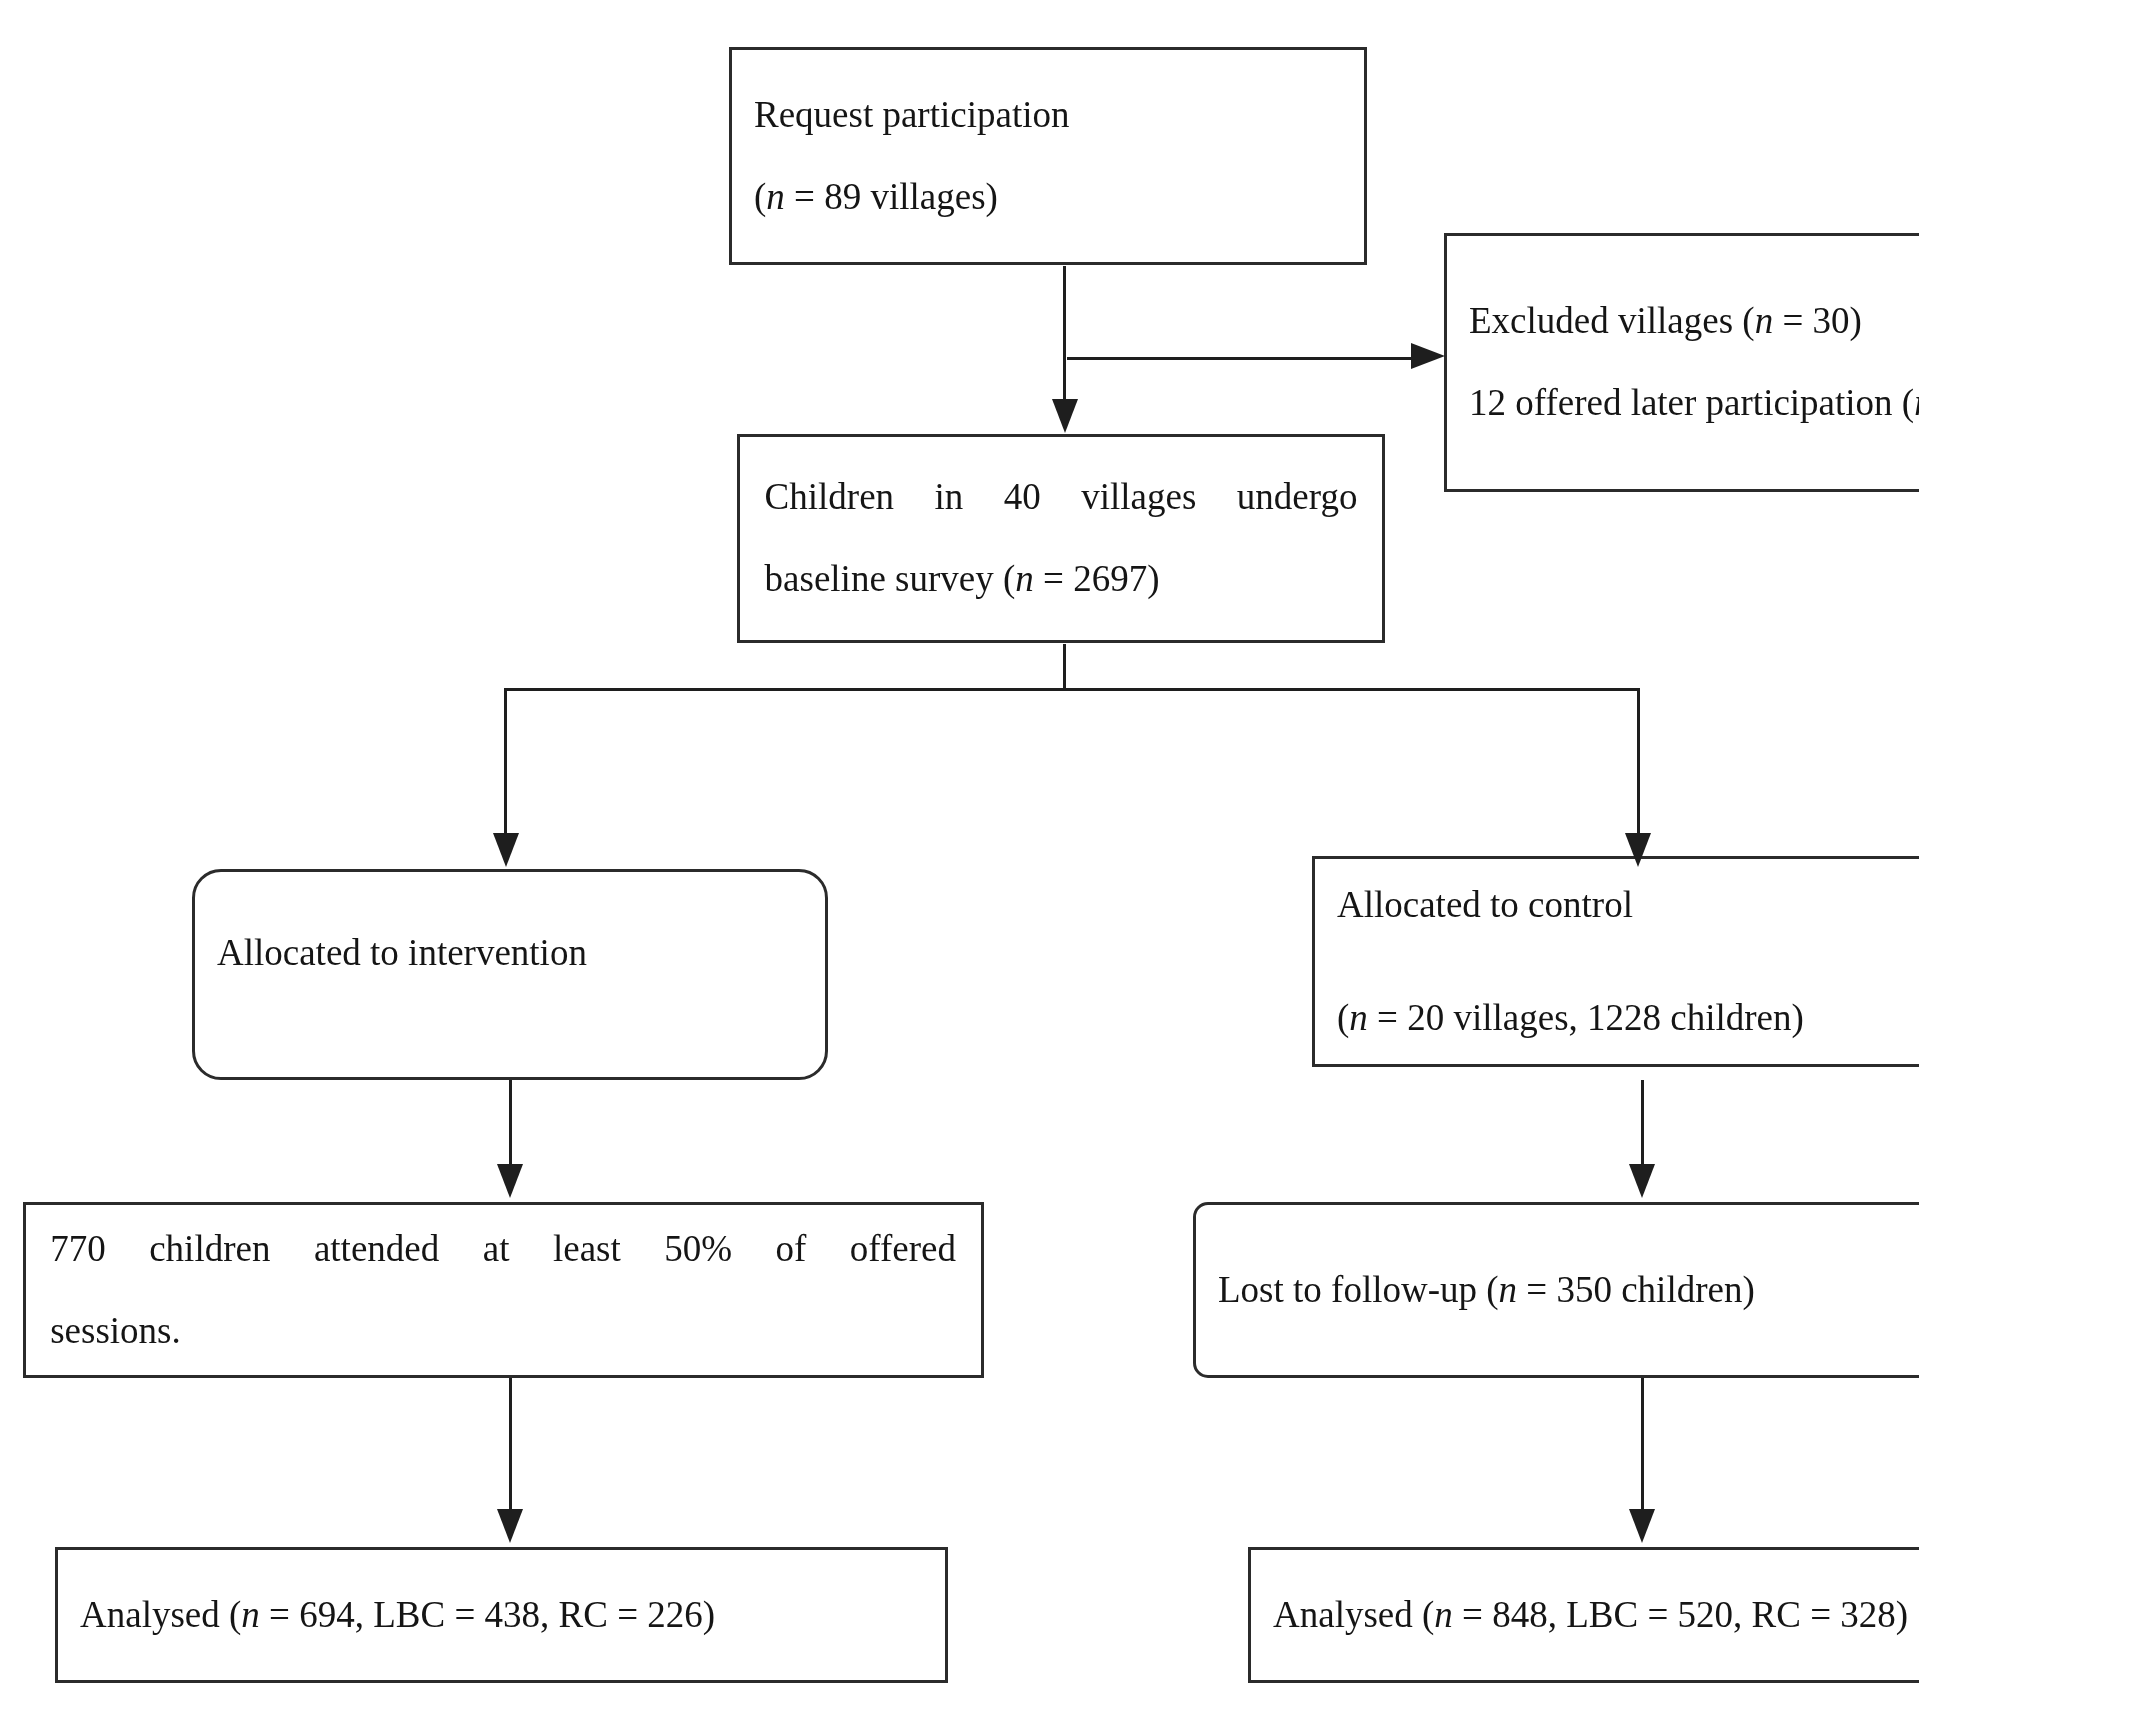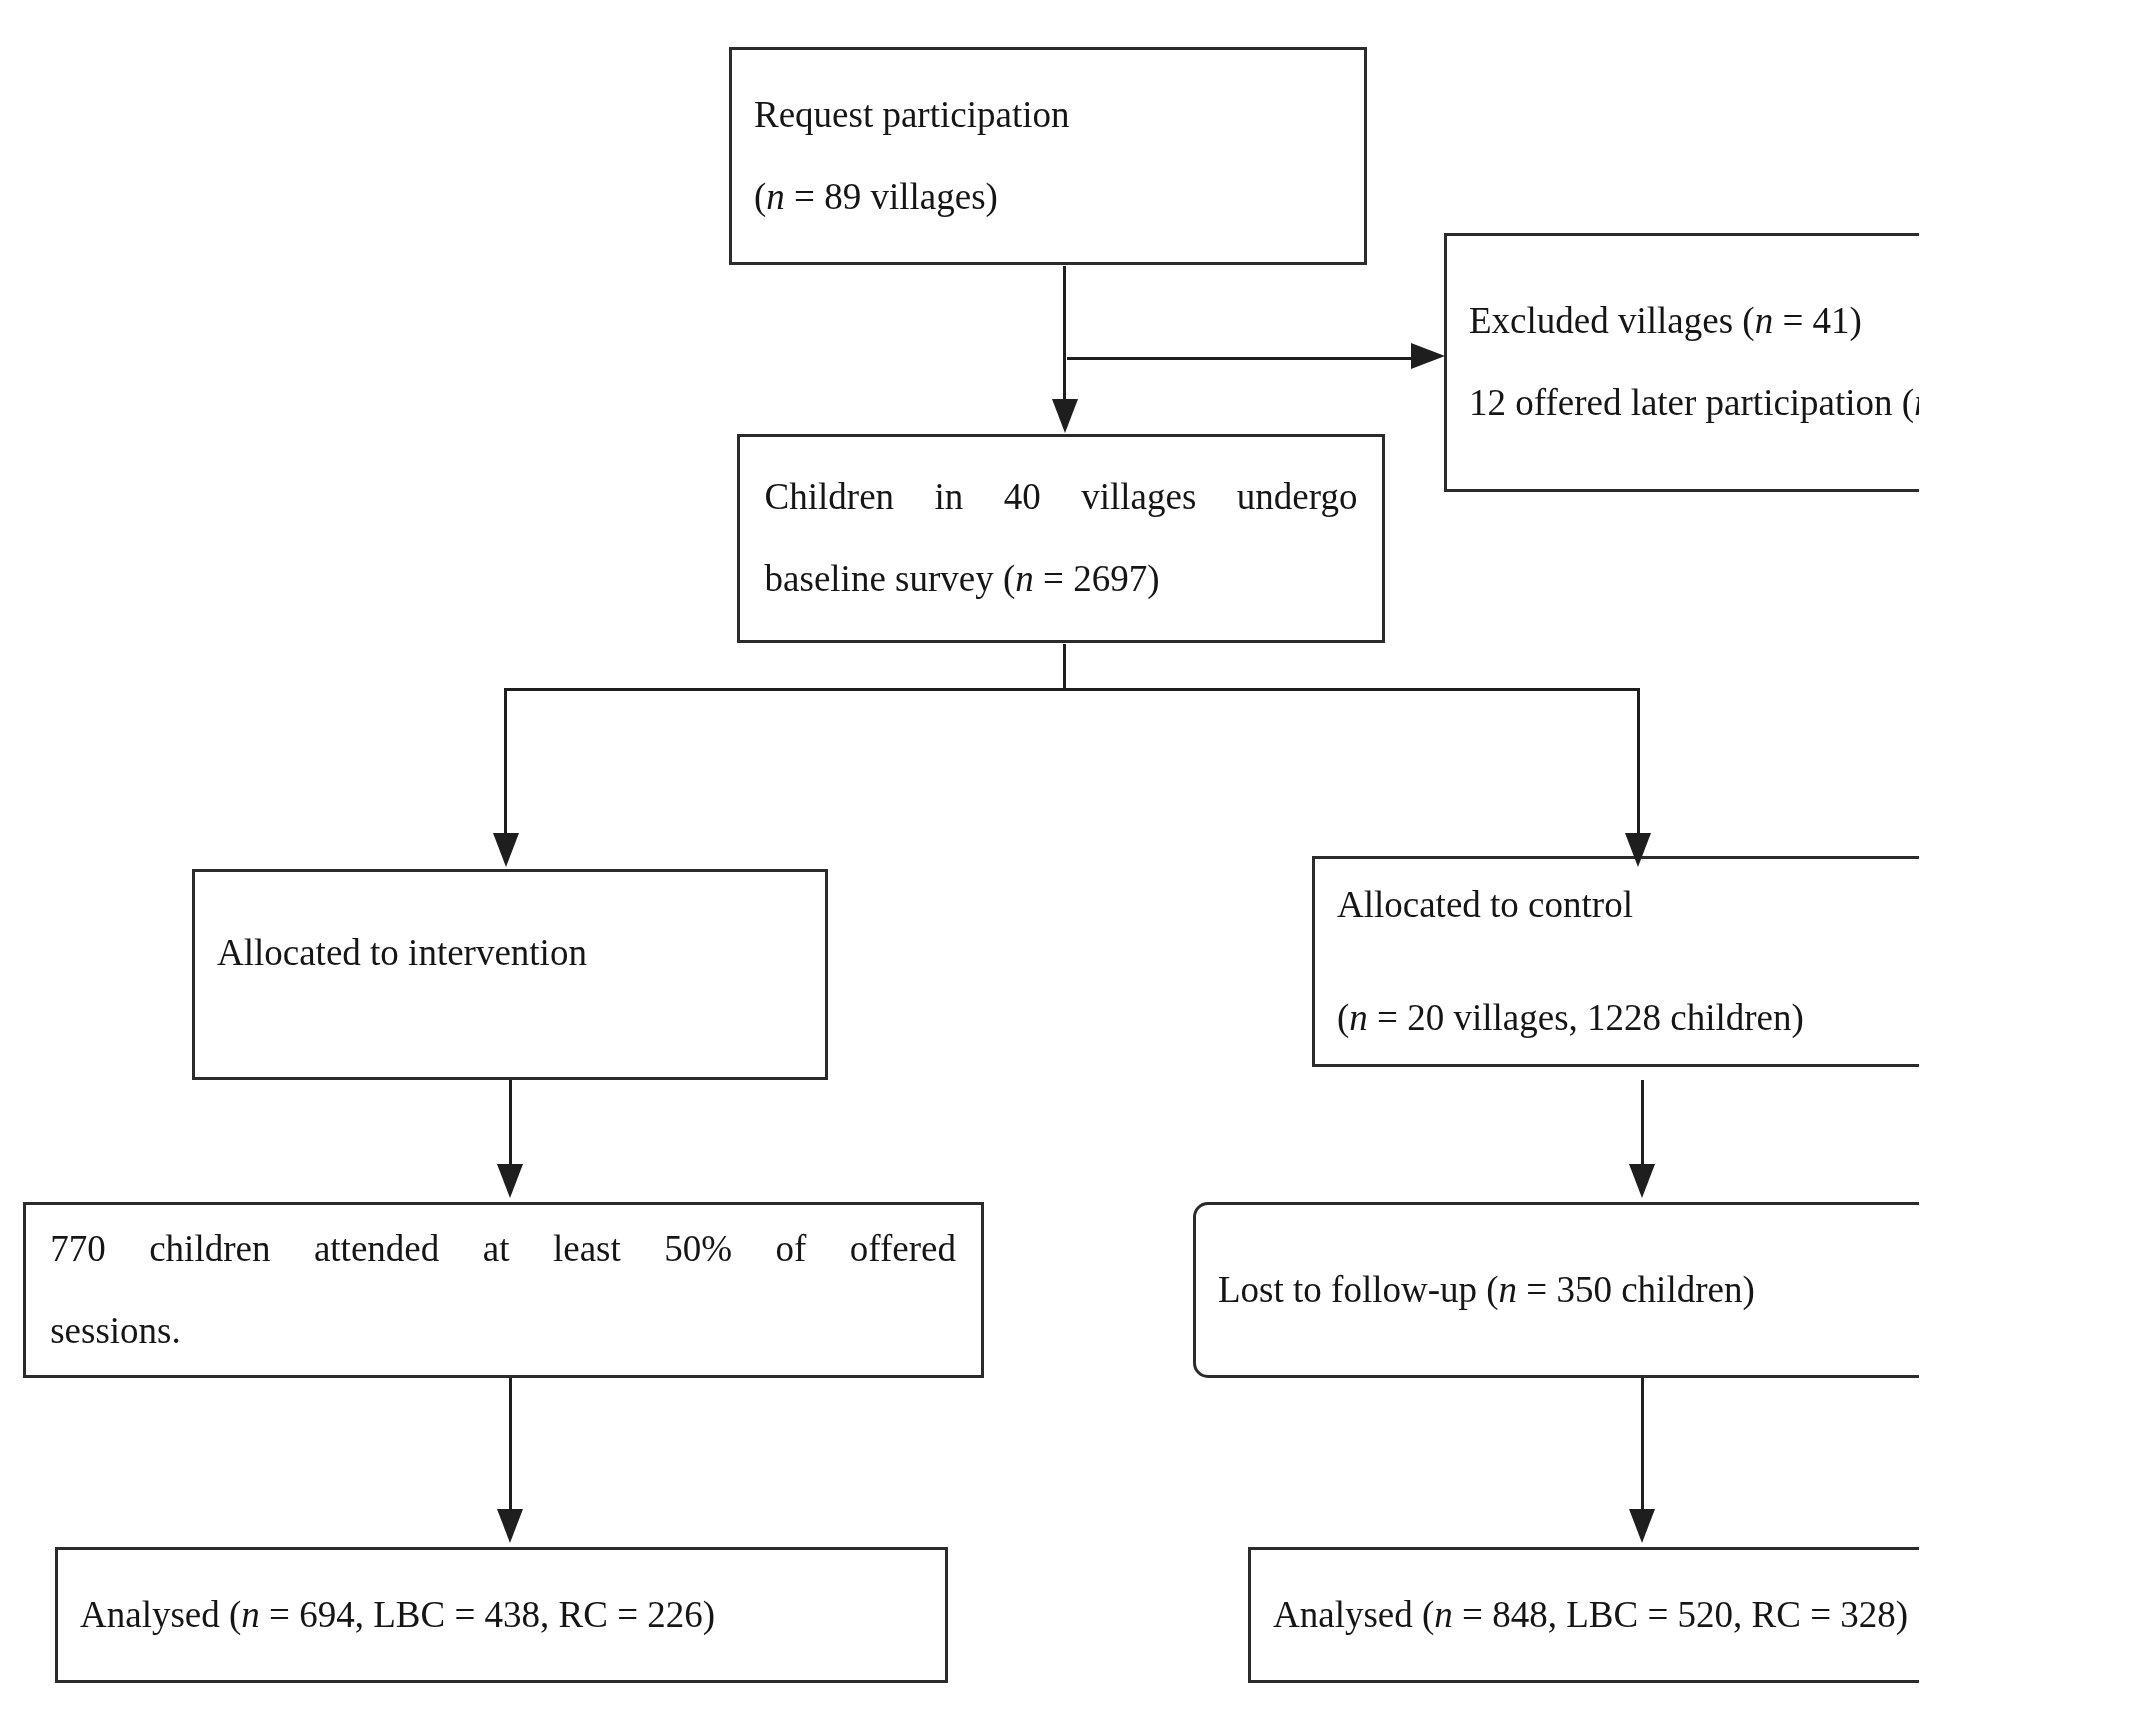--- a/index.html
+++ b/index.html
@@ -42,21 +42,21 @@
   }
   .node.justify .line.last {
     text-align-last: left;
   }
   .ital { font-style: italic; }
 
   
   #box-request      { left: 729px; top:   47px; width:  638px; height: 218px; }
   #box-excluded     { left: 1444px; top:  233px; width: 683px; height: 259px; }
   #box-baseline     { left: 737px; top:  434px; width: 648px; height: 209px; }
-  #box-intervention { left:  192px; top: 869px; width:  636px; height: 211px; }
+  #box-intervention { left:  192px; top: 869px; width:  636px; height: 211px; border-radius: 29px; }
   #box-control      { left: 1312px; top: 856px; width: 660px; height: 211px; gap: 31px; }
   #box-attended     { left:   22.6px; top: 1202px; width: 961px; height: 176px; }
   #box-lost         { left: 1193px; top: 1202px; width: 902px; height: 176px; border-radius: 15px; }
   #box-analysed-int { left:   55px; top: 1547px; width: 893px; height: 136px; }
   #box-analysed-ctl { left: 1248px; top: 1547px; width: 765px; height: 136px; }
 
   
   .vline, .hline {
     position: absolute;
     background: #1e1e1e;
@@ -113,21 +113,21 @@
 <body>
 
 <div id="stage">
 
   <div class="node two-line" id="box-request">
     <span class="line">Request participation</span>
     <span class="line"><span>(</span><span class="ital">n</span><span> = 89 villages)</span></span>
   </div>
 
   <div class="node two-line" id="box-excluded">
-    <span class="line"><span>Excluded villages (</span><span class="ital">n</span><span> = 41)</span></span>
+    <span class="line"><span>Excluded villages (</span><span class="ital">n</span><span> = 30)</span></span>
     <span class="line"><span>12 offered later participation (</span><span class="ital">n</span><span> = 12)</span></span>
   </div>
 
   <div class="node two-line justify" id="box-baseline">
     <span class="line">Children in 40 villages undergo</span>
     <span class="line last"><span>baseline survey (</span><span class="ital">n</span><span> = 2697)</span></span>
   </div>
 
   <div class="node two-line" id="box-intervention">
     <span class="line">Allocated to intervention</span>

